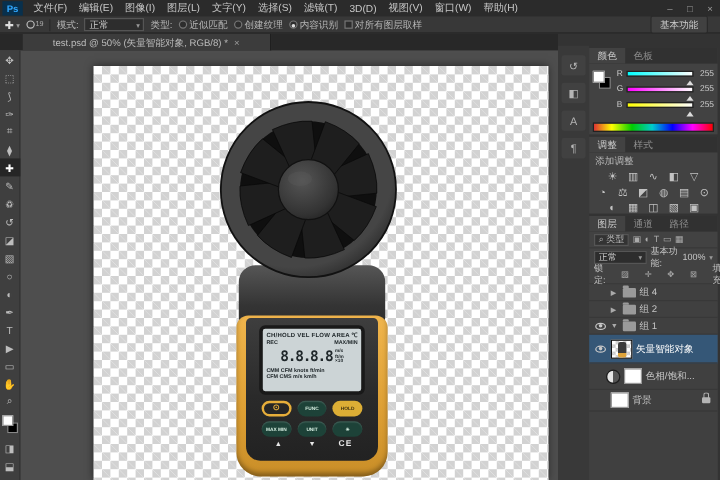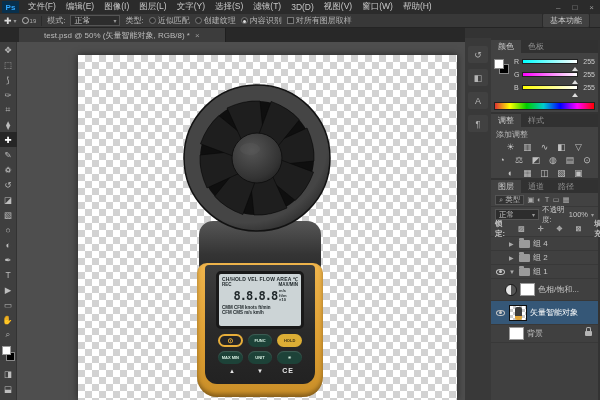--- a/index.html
+++ b/index.html
@@ -100,21 +100,21 @@
   .adj-rows{display:flex;flex-direction:column;gap:1px;padding:0 4px;}
   .adj-row{display:flex;justify-content:center;gap:4px;}
   .adj-ico{width:13px;height:12px;display:flex;align-items:center;justify-content:center;font-size:9px;color:#c2c2c2;}
   
   .layers-panel{top:142px;bottom:0;}
   .lp-filter{height:14px;display:flex;align-items:center;gap:3px;padding:0 4px;font-size:7.5px;border-bottom:1px solid #383838;}
   .lp-search{background:#333;border:1px solid #555;height:10px;display:flex;align-items:center;gap:2px;padding:0 3px;color:#bbb;}
   .f-ico{font-size:7.5px;color:#aaa;}
   .lp-blend{height:15px;display:flex;align-items:center;gap:3px;padding:0 4px;font-size:7.5px;}
   .lp-blend .select-box{height:11px;min-width:44px;font-size:7.5px;}
-  .lp-lock{height:15px;display:flex;align-items:center;gap:13px;padding:0 4px;font-size:7.5px;border-bottom:1px solid #383838;font-weight:bold;}
+  .lp-lock{height:15px;display:flex;align-items:center;gap:13px;padding:0 4px;font-size:7.5px;border-bottom:1px solid #383838;}
   .lock-ico{font-size:7px;color:#aaa;}
   .lp-rows{position:absolute;left:0;right:0;top:57px;bottom:0;background:#404040;}
   .lrow{display:flex;align-items:center;gap:3px;border-bottom:1px solid #383838;padding-left:3px;font-size:8px;color:#c6c6c6;}
   .lrow.group{height:14px;}
   .lrow.selected{background:#355777;color:#fff;}
   .eye-box{width:12px;display:flex;justify-content:center;flex:none;}
   .eye{display:inline-block;width:9px;height:6px;border:1px solid #c9c9c9;border-radius:50%;position:relative;}
   .eye::after{content:"";position:absolute;left:2px;top:0.5px;width:3px;height:3px;background:#c9c9c9;border-radius:50%;}
   .tri{font-size:6px;color:#aaa;width:7px;flex:none;}
   .folder{display:inline-block;width:11px;height:8px;background:#9a9a9a;border-radius:1px;position:relative;flex:none;}
@@ -440,21 +440,21 @@
         <span class="f-ico">◐</span>
         <span class="f-ico">T</span>
         <span class="f-ico">▭</span>
         <span class="f-ico">▦</span>
       </div>
       <div class="lp-blend">
         <span class="select-box">
           <span>正常</span>
           <span class="caret">▾</span>
         </span>
-        <span>不透明度:</span>
+        <span>基本功能:</span>
         <span>100%</span>
         <span class="caret">▾</span>
       </div>
       <div class="lp-lock">
         <span>锁定:</span>
         <span class="lock-ico">▨</span>
         <span class="lock-ico">✛</span>
         <span class="lock-ico">✥</span>
         <span class="lock-ico">⊠</span>
         <span>填充:</span>
@@ -475,32 +475,32 @@
           <span>组 2</span>
         </div>
         <div class="lrow group">
           <span class="eye-box">
               <span class="eye"></span>
             </span>
           <span class="tri">▼</span>
           <span class="folder"></span>
           <span>组 1</span>
         </div>
-        <div class="lrow adj-layer">
-          <span class="adj-icon"></span>
-          <span class="mask-thumb"></span>
-          <span>色相/饱和...</span>
-        </div>
         <div class="lrow smart selected">
           <span class="eye-box">
               <span class="eye"></span>
             </span>
           <span class="so-thumb"></span>
           <span>矢量智能对象</span>
         </div>
+        <div class="lrow adj-layer">
+          <span class="adj-icon"></span>
+          <span class="mask-thumb"></span>
+          <span>色相/饱和...</span>
+        </div>
         <div class="lrow bg-layer">
           <span class="eye-box"></span>
           <span class="mask-thumb"></span>
           <span class="name-italic">背景</span>
           <span class="padlock"></span>
         </div>
       </div>
     </div>
   </div>
 </div>

